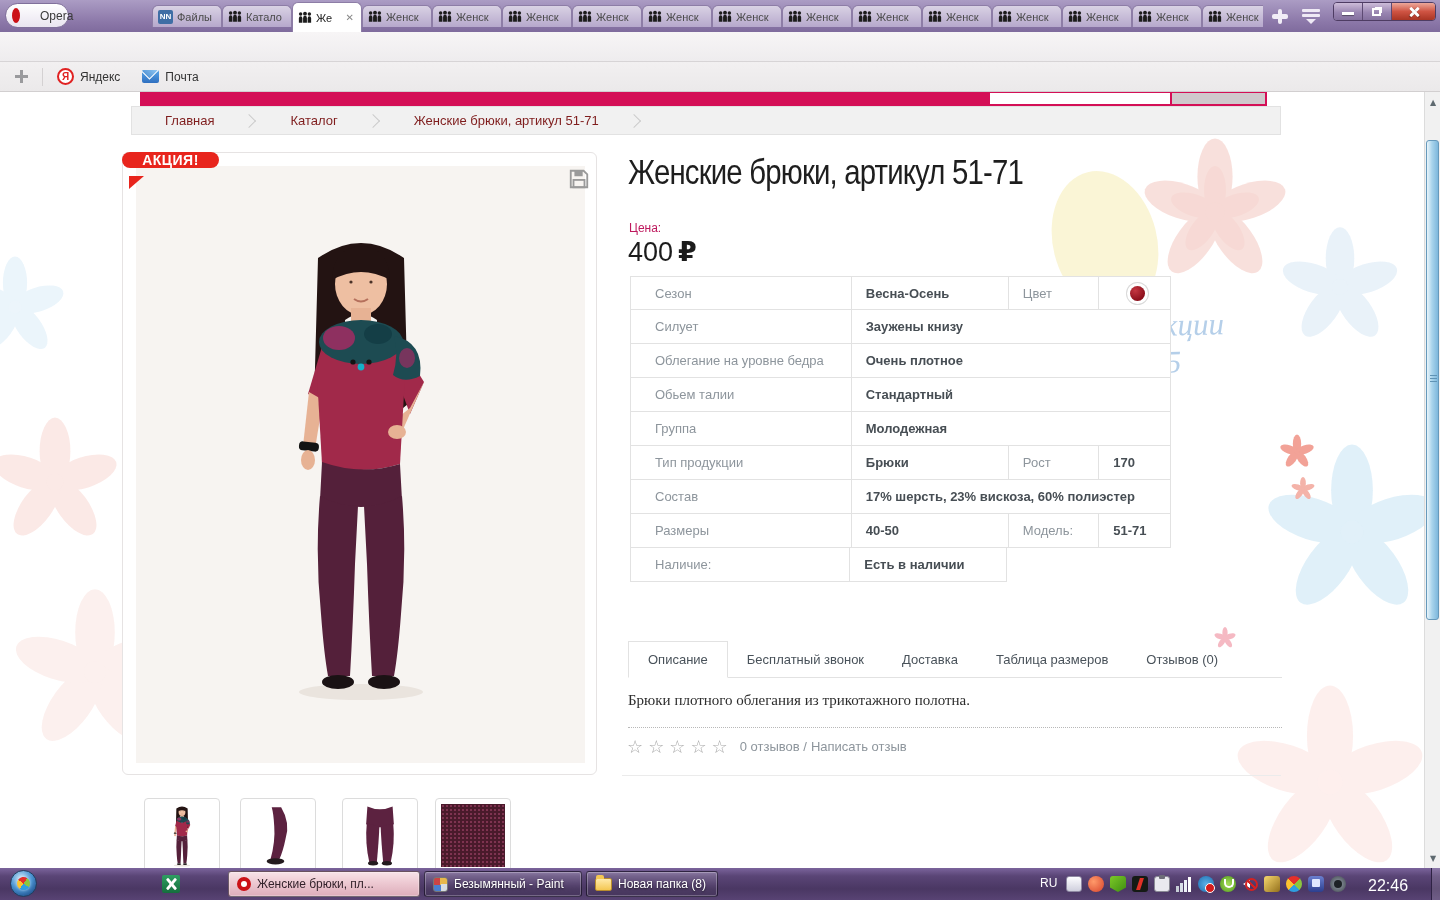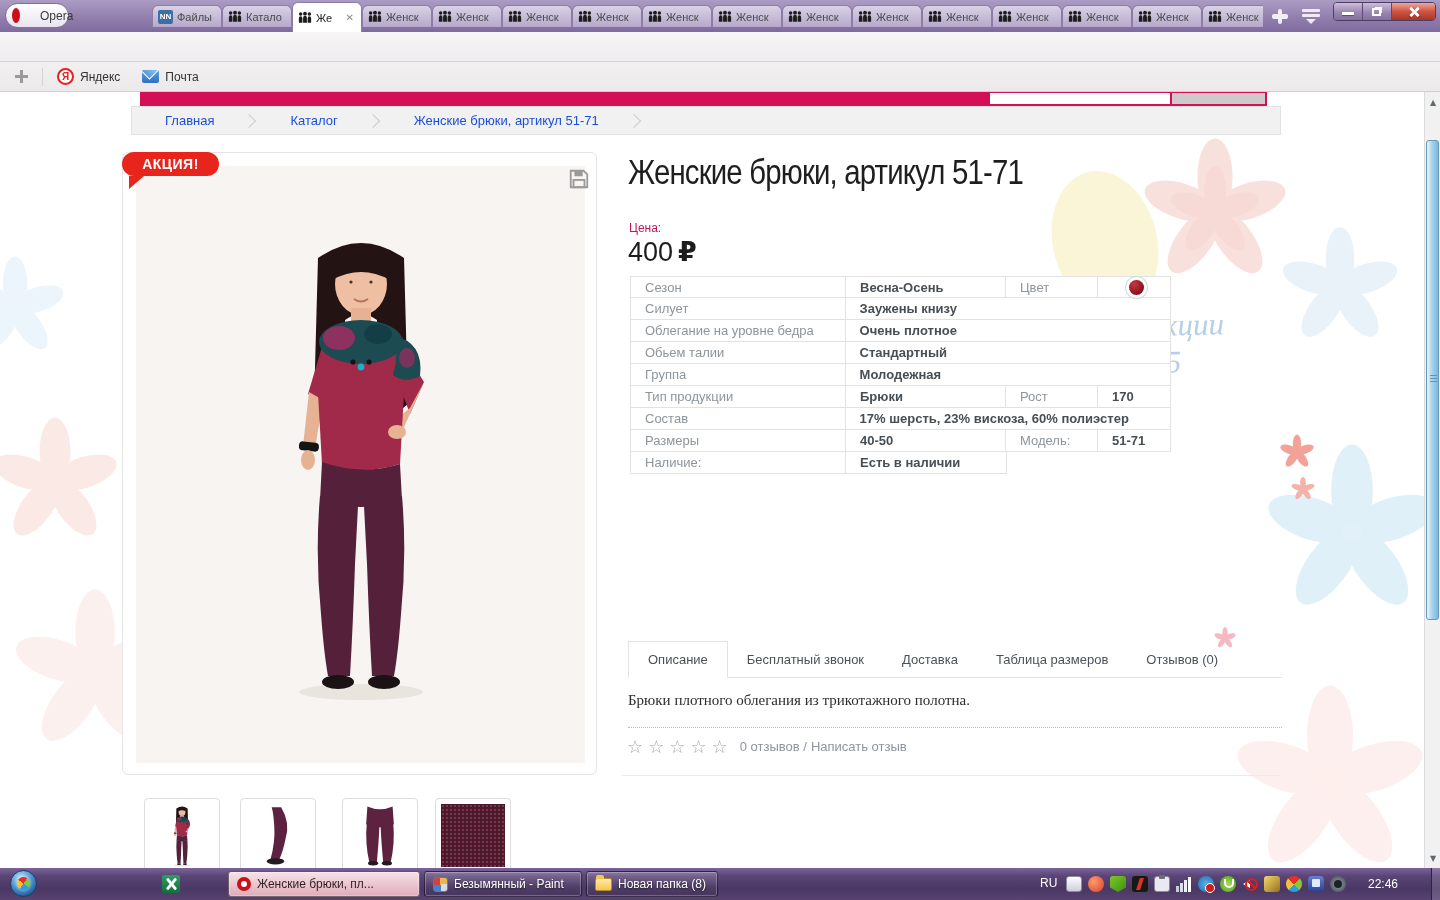--- a/index.html
+++ b/index.html
@@ -90,44 +90,44 @@
   .wm { position:absolute; left:1000px; top:216px; z-index:1; font-family:"Liberation Serif", serif;
     font-style:italic; color:#b5cfe9; font-size:31px; line-height:37px; transform:rotate(-1.5deg); white-space:nowrap; }
   .wm .l2 { padding-left:34px; }
 
   .siteband { position:absolute; left:140px; top:0; width:1127px; height:14px; background:#d40f56; z-index:2; }
   .hdr-input { position:absolute; left:850px; top:1px; width:180px; height:11px; background:#fff; border:none; outline:none; }
   .hdr-btn { position:absolute; left:1032px; top:1px; width:93px; height:11px; background:#cfc9cc; }
 
   .crumbbar { position:absolute; left:131px; top:14px; width:1150px; height:29px; background:#f1f1f1;
     border:1px solid #e2e2e2; display:flex; align-items:center; padding-left:33px; z-index:2; }
-  .crumb { font-size:13px; color:#1d4ed8; }
+  .crumb { font-size:13px; color:#7f1d1d; }
   .chev { width:10px; height:10px; border-top:1px solid #ccc; border-right:1px solid #ccc;
     transform:rotate(45deg); margin:0 36px 0 30px; }
 
   .imgpanel { position:absolute; left:122px; top:60px; width:475px; height:623px; background:#fff;
     border:1px solid #e6e3e3; border-radius:6px; z-index:2; }
   .photo { position:absolute; left:13px; top:13px; width:449px; height:597px; background:#f7f4f1;
     display:flex; align-items:flex-start; justify-content:center; overflow:hidden; }
   .model { width:300px; height:560px; margin-top:18px; }
-  .promo { position:absolute; left:122px; top:60px; width:97px; height:24px; background:#e8251d;
+  .promo { position:absolute; left:122px; top:60px; width:97px; height:16px; background:#e8251d;
     border-radius:14px; color:#fff; font-size:14px; font-weight:bold; letter-spacing:.5px;
     display:flex; align-items:center; justify-content:center; z-index:5; }
   .promo::after { content:""; position:absolute; left:7px; top:24px; width:0; height:0;
     border-top:13px solid #e8251d; border-right:15px solid transparent; }
   .saveic { position:absolute; left:568px; top:76px; width:22px; height:22px; z-index:4; }
 
   .ptitle { position:absolute; left:628px; top:60px; z-index:2; font-size:35px; color:#1e1e1e;
     letter-spacing:-1px; transform:scaleX(.84); transform-origin:left top; white-space:nowrap; }
   .plabel { position:absolute; left:629px; top:129px; z-index:2; font-size:12px; color:#be185d; }
   .pprice { position:absolute; left:628px; top:144px; z-index:2; font-size:27px; color:#1c1c1c; }
   .pprice .rub { font-family:"DejaVu Sans", sans-serif; font-weight:bold; margin-left:5px; }
 
   .spec { position:absolute; left:630px; top:184px; z-index:2; }
-  .srow { display:flex; height:22px; background:#fff; border-left:1px solid #e2e2e2; border-bottom:1px solid #e2e2e2; width:541px; }
+  .srow { display:flex; height:34px; background:#fff; border-left:1px solid #e2e2e2; border-bottom:1px solid #e2e2e2; width:541px;padding-left:10px; }
   .srow.first { border-top:1px solid #e2e2e2; }
   .srow.short { width:377px; }
   .sc { border-right:1px solid #e2e2e2; display:flex; align-items:center; padding-left:14px; font-size:13px; }
   .c1 { width:215px; } .c2 { width:160px; } .c3 { width:92px; } .c4 { width:73px; }
   .c2.wide { width:326px; }
   .srow.short .c2 { width:161px; }
   .slab { color:#8d959c; font-weight:normal; }
   .sval { color:#474e54; font-weight:bold; }
   .dot { width:15px; height:15px; border-radius:50%; margin-left:17px;
     background:radial-gradient(circle at 35% 30%, #c43641, #8c0f1b 70%);
@@ -211,21 +211,21 @@
   .ti-vol::before { content:""; position:absolute; left:1px; top:4px; border-top:4px solid transparent;
     border-bottom:4px solid transparent; border-right:7px solid #fff; }
   .ti-vol::after { content:""; position:absolute; right:0; top:2px; width:9px; height:9px;
     border:2px solid #d42222; border-radius:50%; background:linear-gradient(45deg,transparent 44%,#d42222 44%,#d42222 56%,transparent 56%); }
   .ti-gold { background:linear-gradient(135deg,#f7d76e,#93701c); }
   .ti-winflag { border-radius:50%; background:conic-gradient(from -45deg,#e4302a 0 25%,#8cc63f 0 50%,#2e9fe0 0 75%,#fcc330 0 100%); }
   .ti-phone { background:linear-gradient(#6a7fd0,#2c3f8f); border-radius:4px; }
   .ti-phone::after { content:""; position:absolute; left:4px; top:3px; width:8px; height:8px; background:#dfe8ff; border-radius:1px; }
   .ti-cam { border-radius:50%; background:radial-gradient(#9aa3ad,#3c434b); }
   .ti-cam::after { content:""; position:absolute; left:4px; top:4px; width:8px; height:8px; border-radius:50%; background:#1d2226; }
-  .clock { position:absolute; left:1368px; top:9px; font-size:12px; color:#fff; }
+  .clock { position:absolute; left:1368px; top:9px; font-size:16px; color:#fff; }
   .showdesk { position:absolute; right:0; top:0; width:9px; height:32px; background:rgba(255,255,255,.14);
     border-left:1px solid #2e2244; }
 </style>
 </head>
 <body>
 
 <svg width="0" height="0" style="position:absolute">
   <defs>
     <g id="ppl">
       <circle cx="3" cy="3" r="2" fill="#1c1c1c"></circle>

